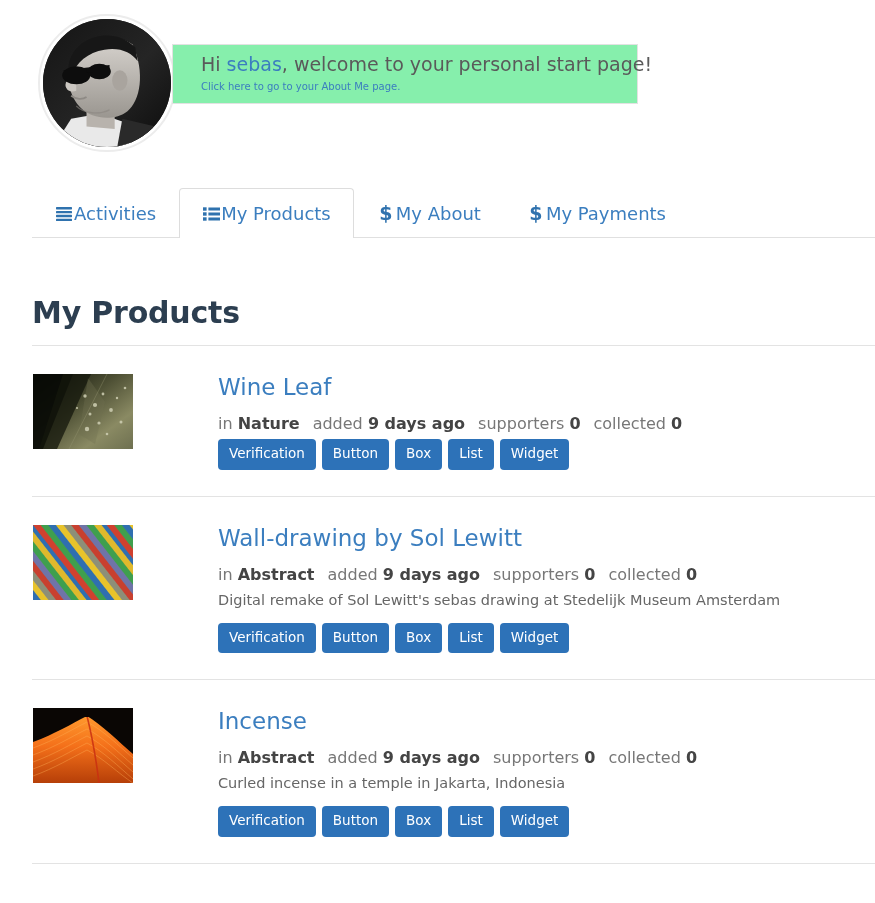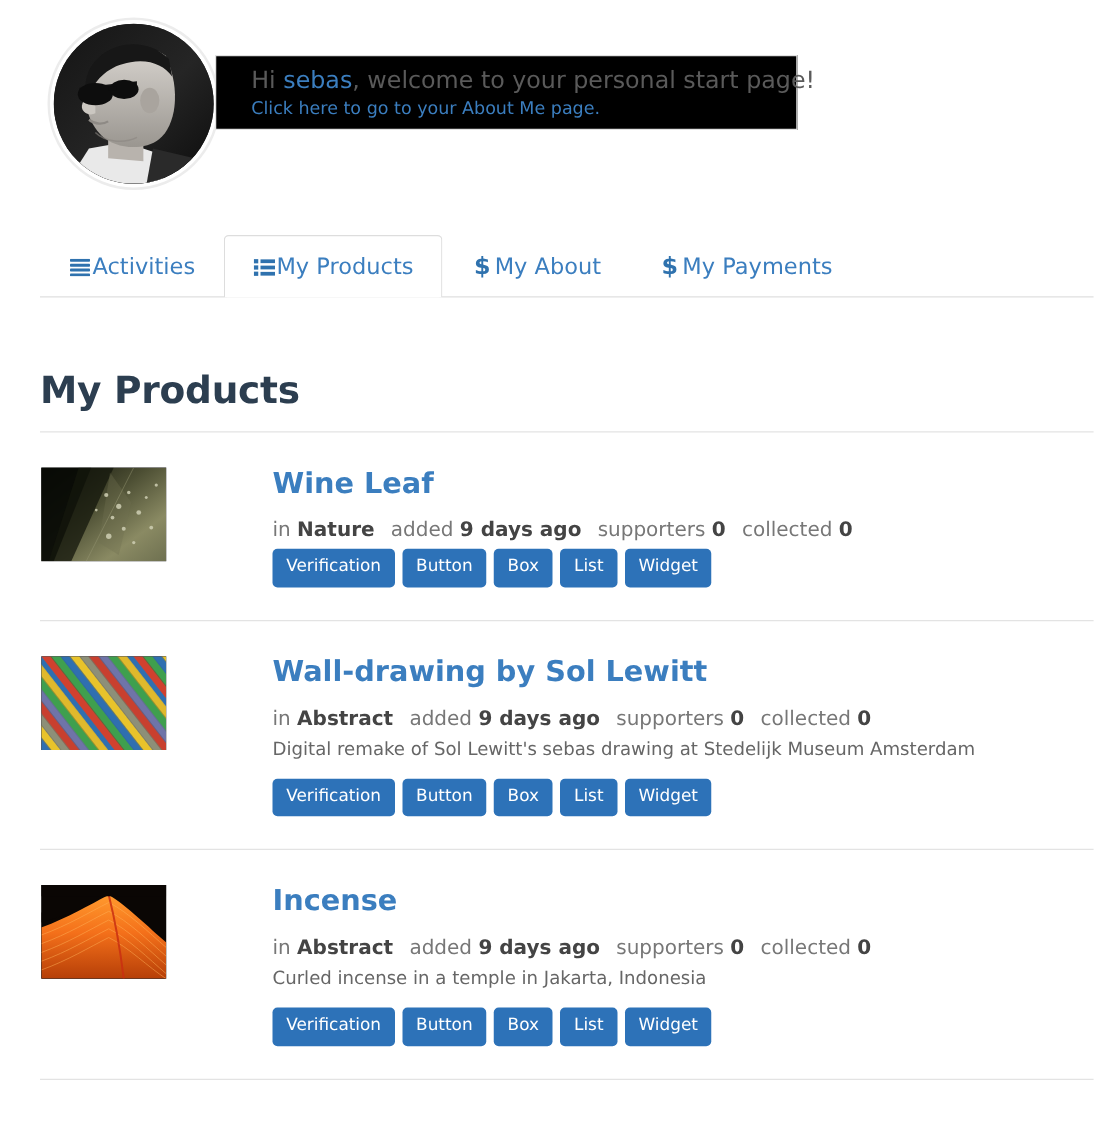--- a/index.html
+++ b/index.html
@@ -43,32 +43,32 @@
     background: #1b1b1b;
   }
   .avatar svg { display: block; width: 100%; height: 100%; }
 
   .welcome-box {
     position: absolute;
     left: 172px; top: 44px;
     width: 466px;
     height: 60px;
     border: 1px solid #e2e2e2;
-    background: #000000;
+    background: #86efac;
     padding: 7px 0 0 28px;
   }
   .welcome-line1 {
     font-size: 19px;
     color: #5a5a5a;
     line-height: 24px;
     white-space: nowrap;
   }
   .welcome-line1 .name { color: #3b7ebf; }
   .welcome-line2 {
-    font-size: 14px;
+    font-size: 10px;
     color: #3b7ebf;
     line-height: 20px;
     margin-top: 1px;
     white-space: nowrap;
     cursor: pointer;
   }
 
   
   .tabs {
     position: absolute;
@@ -154,21 +154,21 @@
     background: #222;
   }
   .thumb svg { display: block; width: 100px; height: 75px; }
   .pinfo {
     margin-left: 85px;
     flex: 1;
     min-width: 0;
   }
   .ptitle {
     font-size: 23px;
-    font-weight: bold;
+    font-weight: normal;
     color: #3b7ebf;
     line-height: 26px;
     cursor: pointer;
     margin: 0 0 14px 0;
     display: inline-block;
   }
   .pmeta {
     font-size: 16px;
     color: #777777;
     line-height: 20px;

